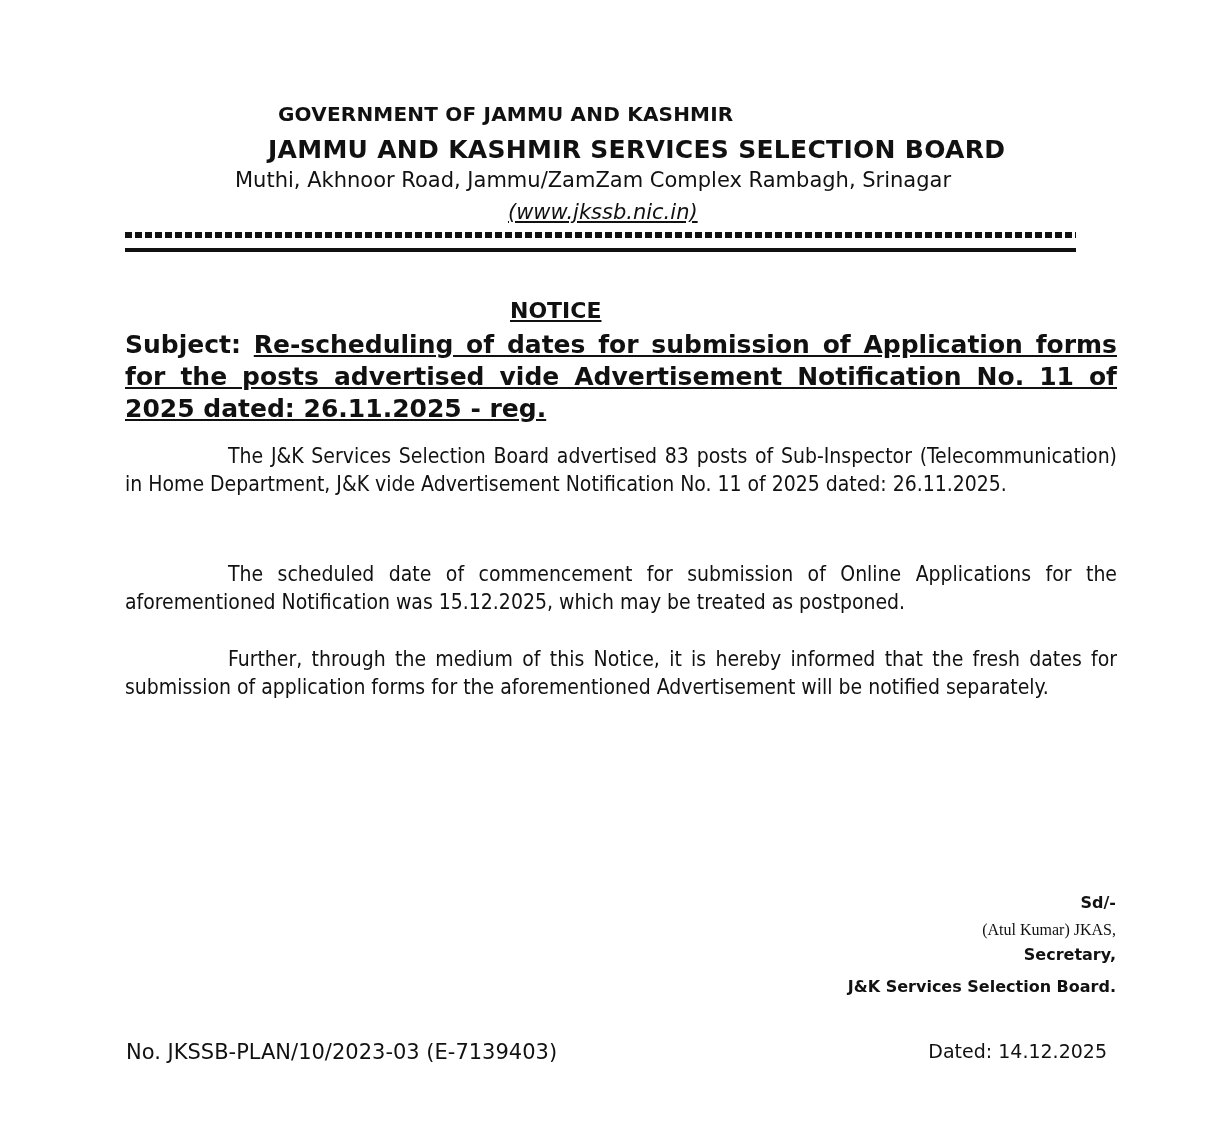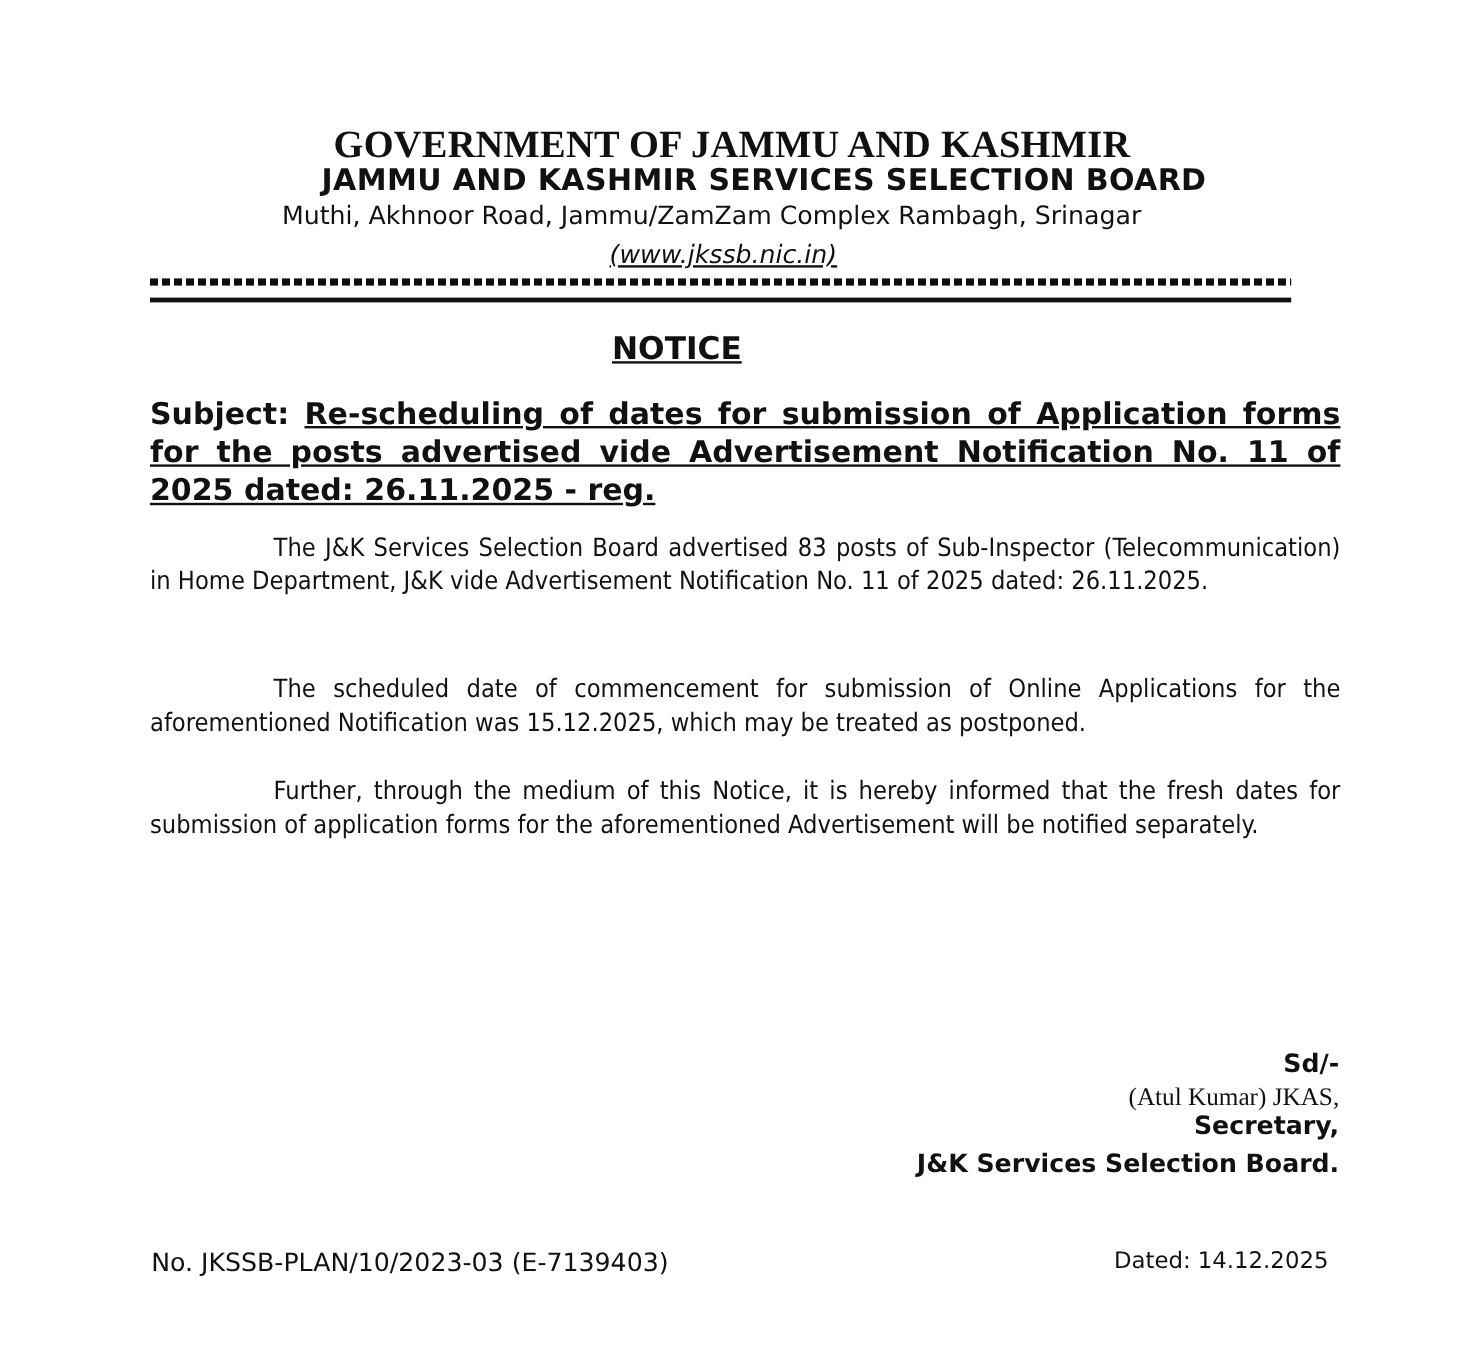--- a/index.html
+++ b/index.html
@@ -1,35 +1,35 @@
 <!DOCTYPE html>
 <html><head>
 <meta charset="utf-8">
 <style>
   html, body { margin: 0; padding: 0; }
   body {
     width: 1220px; height: 1140px; background: #ffffff; color: #111111;
     font-family: "DejaVu Sans", sans-serif; position: relative; overflow: hidden;
   }
   .abs { position: absolute; white-space: nowrap; }
-  .h1 { left: 278px; top: 102px; font-size: 32px; font-weight: bold; letter-spacing: 0.2px; font-family: Liberation Serif, serif; }
+  .h1 { left: 278px; top: 102px; font-size: 20px; font-weight: bold; letter-spacing: 0.2px; }
   .h2 { left: 268px; top: 135px; font-size: 25px; font-weight: bold; letter-spacing: 0.3px; }
   .addr { left: 235px; top: 168px; font-size: 21px; }
   .web { left: 508px; top: 200px; font-size: 21px; font-style: italic; text-decoration: underline; }
   .dash { left: 125px; top: 232px; width: 951px; height: 6px;
     background: repeating-linear-gradient(90deg, #111 0 7px, transparent 7px 10px); }
   .rule { left: 125px; top: 248px; width: 951px; height: 4px; background: #111; }
-  .notice { left: 510px; top: 276px; font-size: 26px; font-weight: bold; text-decoration: underline; text-align: center; }
+  .notice { left: 510px; top: 298px; font-size: 22px; font-weight: bold; text-decoration: underline; text-align: center; }
   .subject { left: 125px; top: 329px; width: 992px; font-size: 25px; font-weight: bold; line-height: 32px;
     text-align: justify; white-space: normal; }
   .subject .u { text-decoration: underline; }
   .para { left: 125px; width: 992px; font-size: 21px; line-height: 28px; text-align: justify;
     text-indent: 103px; white-space: normal; font-family: "DejaVu Sans Condensed", "DejaVu Sans", sans-serif; }
   .p1 { top: 442px; } .p2 { top: 560px; } .p3 { top: 645px; }
-  .sig { right: 104px; font-size: 21px; text-align: right; }
+  .sig { right: 104px; font-size: 16px; text-align: right; margin-top: 19px; }
   .sig.b { font-weight: bold; }
   .s1 { top: 874px; } .s2 { top: 902px; font-family: Liberation Serif, serif; } .s3 { top: 926px; } .s4 { top: 958px; }
   .refno { left: 126px; top: 1040px; font-size: 21px; }
   .dated { right: 113px; top: 1040px; font-size: 19px; }
 </style>
 </head>
 <body>
 
 <div class="abs h1">GOVERNMENT OF JAMMU AND KASHMIR</div>
 <div class="abs h2">JAMMU AND KASHMIR SERVICES SELECTION BOARD</div>

